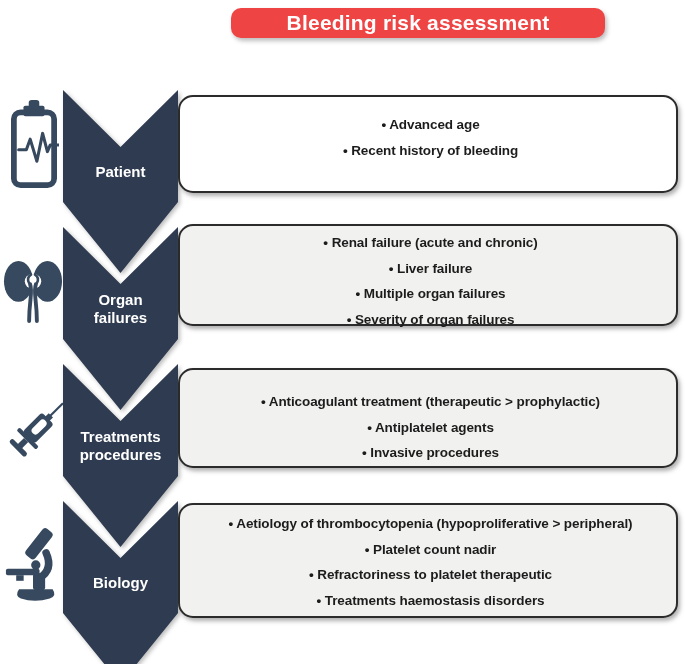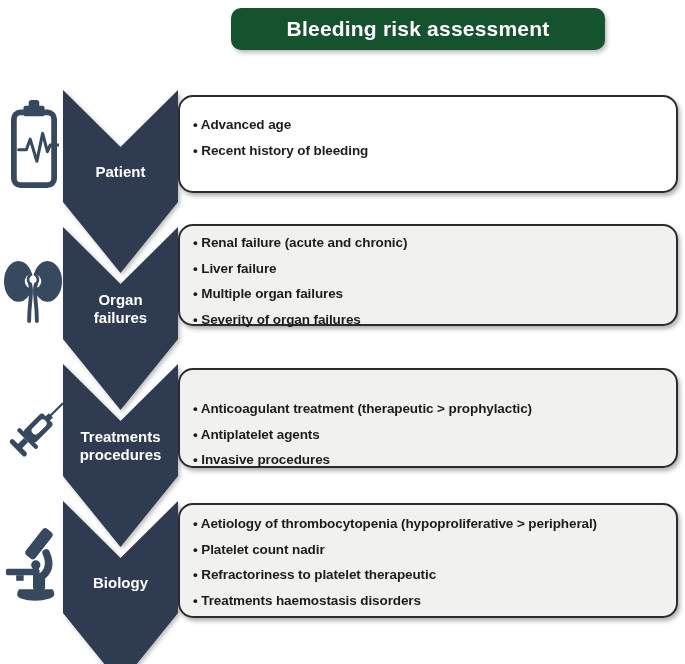--- a/index.html
+++ b/index.html
@@ -2,22 +2,22 @@
 <html><head>
 <meta charset="utf-8">
 <style>
   html,body{margin:0;padding:0;background:#fff;}
   .canvas{
     position:relative;width:685px;height:664px;background:#ffffff;
     overflow:hidden;font-family:"Liberation Sans",sans-serif;
   }
   
   .title{
-    position:absolute;left:231px;top:8px;width:374px;height:42px;
-    background:#14532d;color:#ffffff;border-radius:10px;
+    position:absolute;left:231px;top:8px;width:374px;height:30px;
+    background:#ef4444;color:#ffffff;border-radius:10px;
     display:flex;align-items:center;justify-content:center;
     font-size:21px;font-weight:bold;letter-spacing:.2px;
     box-shadow:2px 3px 4px rgba(110,110,110,.45);
   }
   
   .chev{position:absolute;left:63px;width:115px;height:183px;
         filter:drop-shadow(2px 2px 2px rgba(60,60,60,.35));}
   .c1{top:90px}.c2{top:227px}.c3{top:364px}.c4{top:501px}
   .chev polygon{fill:#2e3b50;}
   .chev-label{
@@ -31,25 +31,25 @@
     position:absolute;left:178px;width:500px;box-sizing:border-box;
     border:2.5px solid #2b2b2b;border-radius:15px;background:#f1f1ef;
     box-shadow:2px 3px 4px rgba(110,110,110,.55);
   }
   .b1{top:95px;height:98px;background:#ffffff}
   .b2{top:224px;height:102px}
   .b3{top:368px;height:100px}
   .b4{top:503px;height:115px}
   ul.items{list-style:none;margin:0;padding:10px 8px 0 13px;
     font-weight:bold;font-size:13.5px;color:#1c1c1c;letter-spacing:-0.1px;}
-  ul.items li{line-height:25.5px;white-space:nowrap;}
+  ul.items li{line-height:25.5px;white-space:nowrap;text-align:center;}
   ul.items li::before{content:"• ";}
   .b1 .items{padding-top:15px}
   .b2 .items{padding-top:4px}
-  .b3 .items{padding-top:26px}
+  .b3 .items{padding-top:19px}
   .b4 .items{padding-top:6px}
   
   .icon{position:absolute;}
   .icon1{left:9px;top:97px;width:50px;height:92px}
   .icon2{left:3px;top:257px;width:60px;height:70px}
   .icon3{left:8px;top:388px;width:58px;height:84px}
   .icon4{left:5px;top:524px;width:56px;height:80px}
   .icon .fill{fill:#36495f;}
   .icon .stroke{fill:none;stroke:#36495f;}
 </style>

